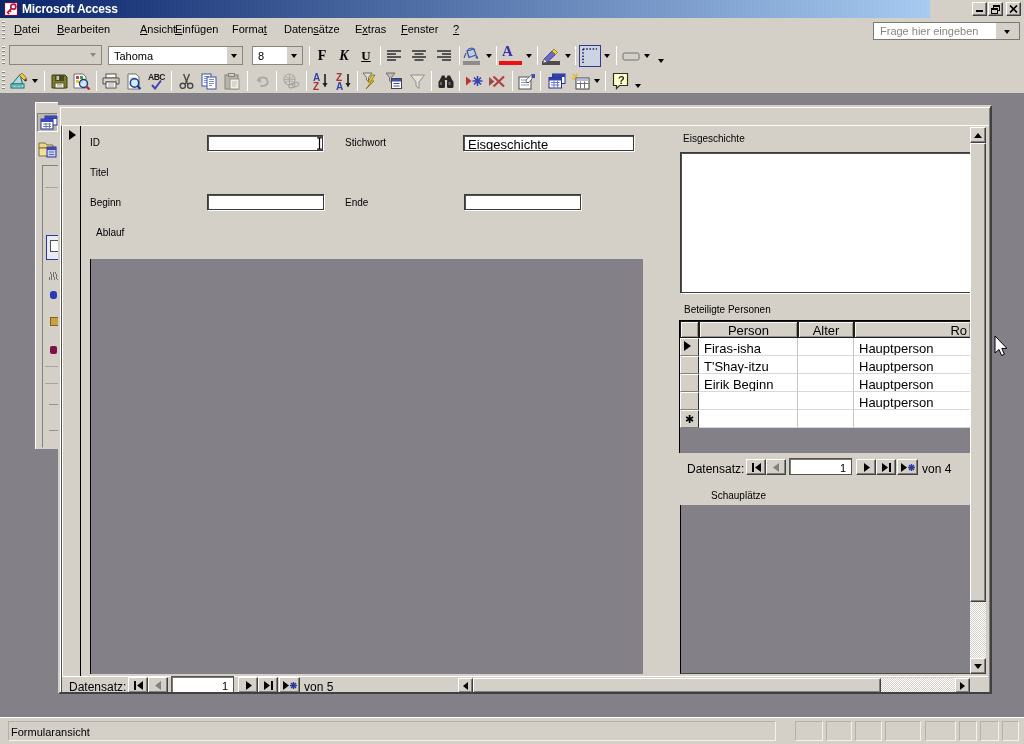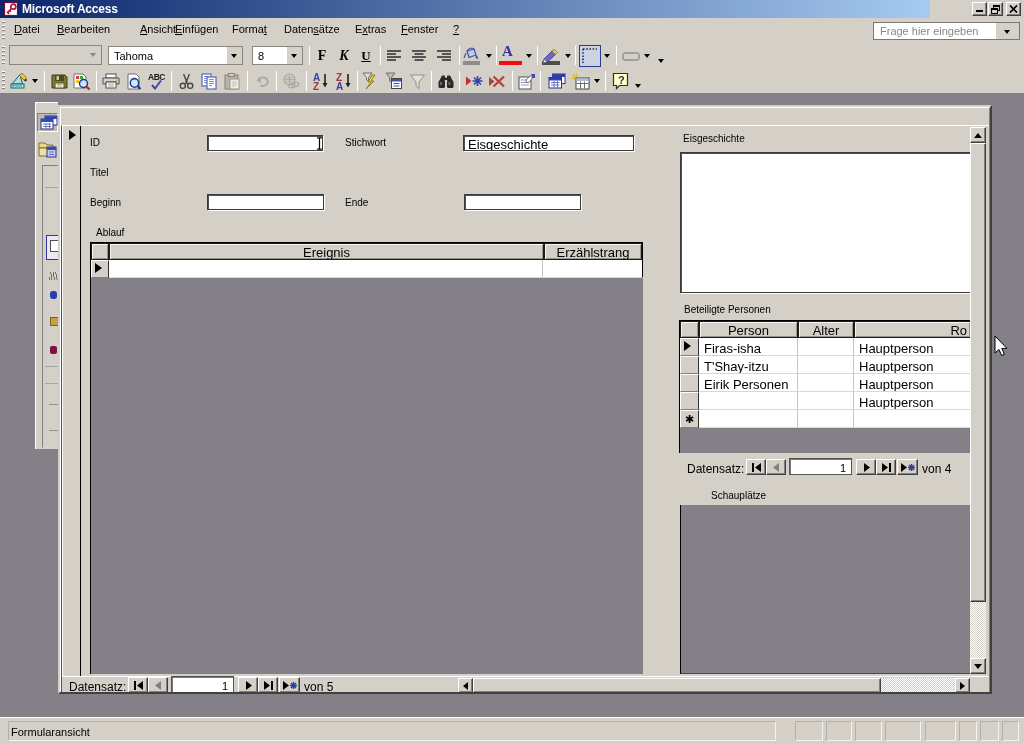--- a/index.html
+++ b/index.html
@@ -447,51 +447,41 @@
     <div class="lbl" style="left:283px;top:11px">Stichwort</div>
     <div class="tbx" style="left:401px;top:9px;width:171px;height:16px">Eisgeschichte</div>
     <div class="lbl" style="left:28px;top:41px">Titel</div>
     <div class="lbl" style="left:28px;top:71px">Beginn</div>
     <div class="tbx" style="left:145px;top:68px;width:117px;height:16px"></div>
     <div class="lbl" style="left:283px;top:71px">Ende</div>
     <div class="tbx" style="left:402px;top:68px;width:117px;height:16px"></div>
     <div class="lbl" style="left:34px;top:101px">Ablauf</div>
 
     <div class="gray" style="left:28px;top:133px;width:553px;height:415px;border-left:1px solid #000"></div>
-    <div class="abs" style="left:28px;top:116px;width:553px;height:35px;border:1px solid #000;border-bottom:none">
-      <div class="dshead" style="left:0;top:0;width:18px;height:17px"></div>
-      <div class="dshead" style="left:18px;top:0;width:435px;height:17px">Ereignis</div>
-      <div class="dshead" style="left:453px;top:0;width:98px;height:17px">Erzählstrang</div>
-      <div class="dssel" style="left:0;top:17px;width:18px;height:18px">
-          <div class="tri" style="left:3px;top:2px"></div>
-        </div>
-      <div class="dscell" style="left:18px;top:17px;width:434px;height:18px;border-right:1px solid #c4c4c0"></div>
-      <div class="dscell" style="left:452px;top:17px;width:99px;height:18px"></div>
-    </div>
 
     <div class="lbl" style="left:621px;top:7px">Eisgeschichte</div>
     <div class="tbx" style="left:618px;top:26px;width:291px;height:141px"></div>
     <div class="lbl" style="left:622px;top:178px">Beteiligte Personen</div>
 
     <div class="gray" style="left:617px;top:194px;width:292px;height:133px;border-left:1px solid #000"></div>
     <div class="abs" style="left:617px;top:194px;width:292px;height:108px;border:1px solid #000;border-bottom:none;border-right:none">
       <div class="dshead" style="left:0;top:0;width:19px;height:17px"></div>
       <div class="dshead" style="left:19px;top:0;width:99px;height:17px">Person</div>
       <div class="dshead" style="left:118px;top:0;width:56px;height:17px">Alter</div>
       <div class="dshead" style="left:174px;top:0;width:117px;height:17px;text-align:right;padding-right:3px">Ro</div>
       <div class="dssel" style="left:0;top:17px;width:19px;height:18px">
           <div class="tri" style="left:3px;top:2px"></div>
         </div>
       <div class="dssel" style="left:0;top:35px;width:19px;height:18px"></div>
       <div class="dssel" style="left:0;top:53px;width:19px;height:18px"></div>
       <div class="dssel" style="left:0;top:71px;width:19px;height:18px"></div>
       <div class="dssel" style="left:0;top:89px;width:19px;height:18px;text-align:center;line-height:16px">✱</div>
       <div class="dscell" style="left:19px;top:17px;width:99px;height:18px;border-right:1px solid #c4c4c0">Firas-isha</div>
       <div class="dscell" style="left:19px;top:35px;width:99px;height:18px;border-right:1px solid #c4c4c0">T'Shay-itzu</div>
-      <div class="dscell" style="left:19px;top:53px;width:99px;height:18px;border-right:1px solid #c4c4c0">Eirik Personen</div>
+      <div class="dscell" style="left:19px;top:53px;width:99px;height:18px;border-right:1px solid #c4c4c0">Eirik Beginn</div>
       <div class="dscell" style="left:19px;top:71px;width:99px;height:18px;border-right:1px solid #c4c4c0"></div>
       <div class="dscell" style="left:19px;top:89px;width:99px;height:18px;border-right:1px solid #c4c4c0"></div>
       <div class="dscell" style="left:118px;top:17px;width:56px;height:18px;border-right:1px solid #c4c4c0"></div>
       <div class="dscell" style="left:118px;top:35px;width:56px;height:18px;border-right:1px solid #c4c4c0"></div>
       <div class="dscell" style="left:118px;top:53px;width:56px;height:18px;border-right:1px solid #c4c4c0"></div>
       <div class="dscell" style="left:118px;top:71px;width:56px;height:18px;border-right:1px solid #c4c4c0"></div>
       <div class="dscell" style="left:118px;top:89px;width:56px;height:18px;border-right:1px solid #c4c4c0"></div>
       <div class="dscell" style="left:174px;top:17px;width:117px;height:18px">Hauptperson</div>
       <div class="dscell" style="left:174px;top:35px;width:117px;height:18px">Hauptperson</div>
       <div class="dscell" style="left:174px;top:53px;width:117px;height:18px">Hauptperson</div>

